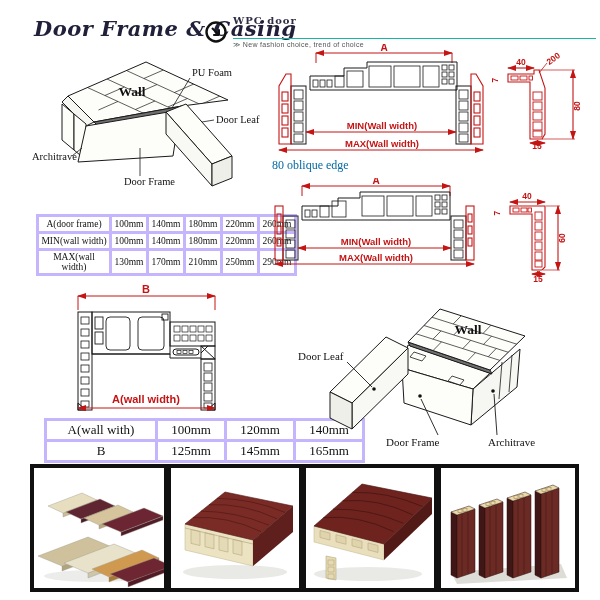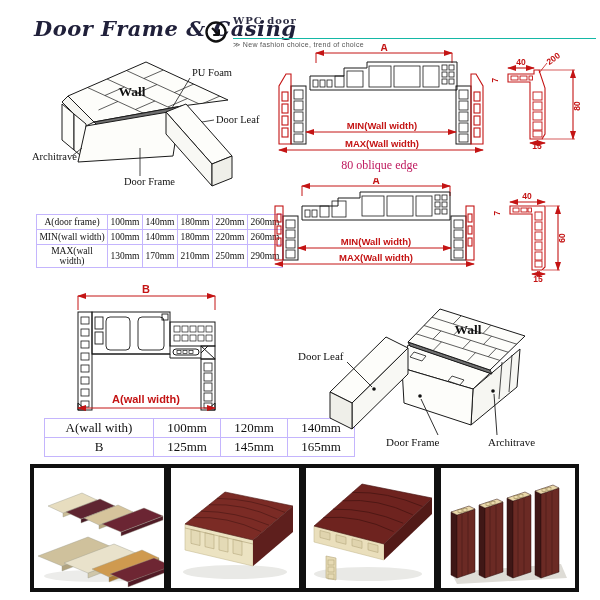--- a/index.html
+++ b/index.html
@@ -6,24 +6,24 @@
   #stage{position:relative;width:600px;height:600px;background:#fff;overflow:hidden;
          font-family:"Liberation Serif",serif;color:#111;margin-top:12px;}
   .abs{position:absolute;}
   
   .title{left:34px;top:4px;font:italic bold 21px "DejaVu Serif",serif;color:#20203a;letter-spacing:.5px;}
   .brandwrap{left:233px;top:3px;right:4px;}
   .brand{display:block;font:bold 10px "DejaVu Serif",serif;color:#2e2e44;letter-spacing:1px;
          border-bottom:1px solid #14b8a6;padding-bottom:12px;}
   .tagline{display:block;font:7px "Liberation Sans",sans-serif;color:#555;margin-top:2px;letter-spacing:.3px;}
   
-  .cap{font:12px "Liberation Serif",serif;color:#be185d;text-align:center;}
+  .cap{font:12px "Liberation Serif",serif;color:#0369a1;}
   
   table{border-collapse:collapse;background:#fff;}
-  td{border:1px solid #c4b5fd;text-align:center;}
+  td{border:3px solid #c4b5fd;text-align:center;}
   .t1{left:36px;top:202px;font:9.5px "Liberation Serif",serif;}
   .t1 td{padding:1px 2px;height:12px;}
   .t1 td.lbl{width:66px;}
   .t1 td.v{width:30px;}
   .t2{left:44px;top:406px;font:13px "Liberation Serif",serif;}
   .t2 td{padding:1px 12px;height:15px;}
   .t2 td.lbl{width:84px;}
   .t2 td.v{width:42px;}
   
   .photo{border:4px solid #101010;background:#fff;}

